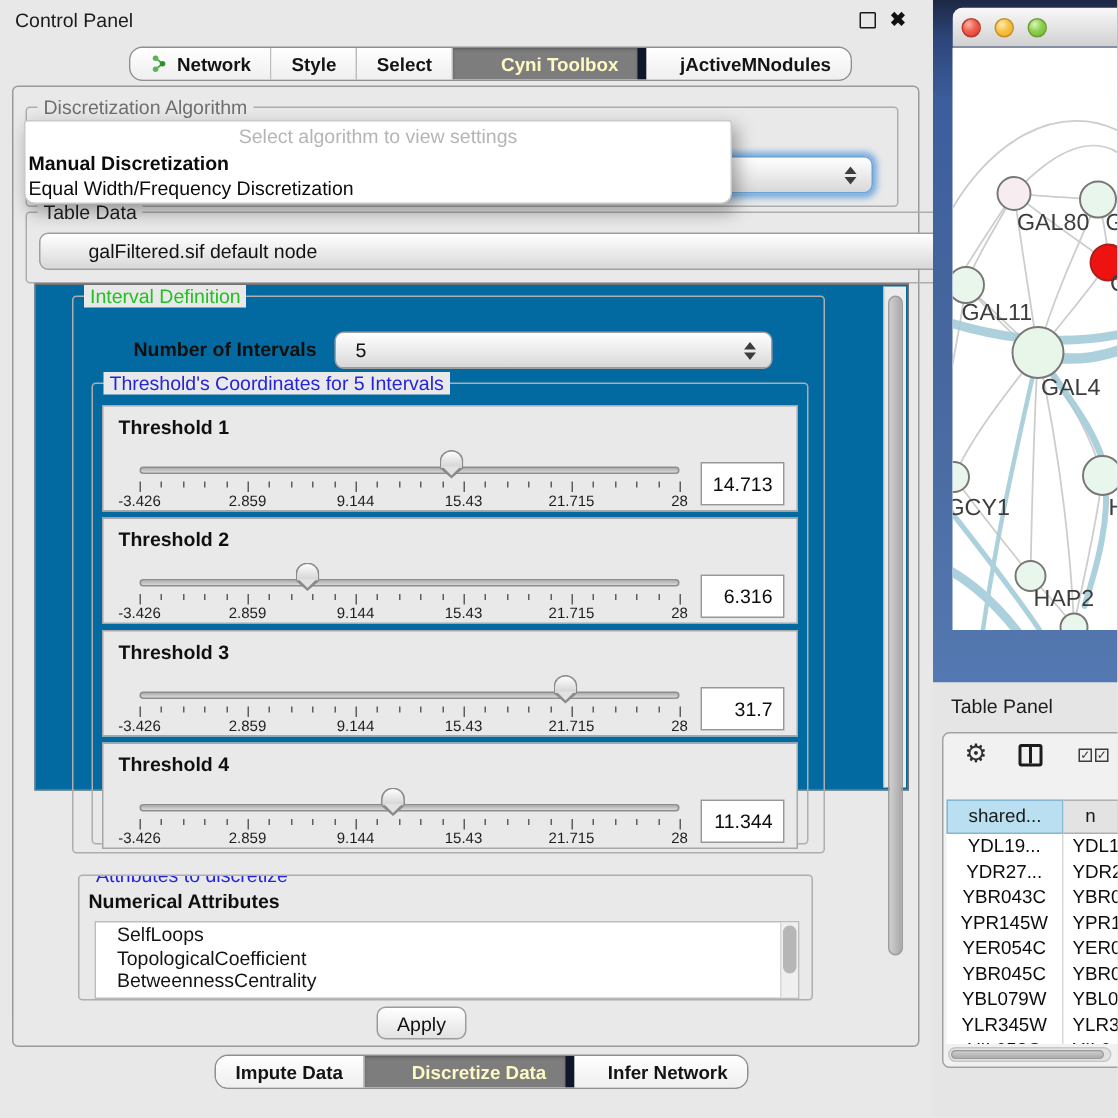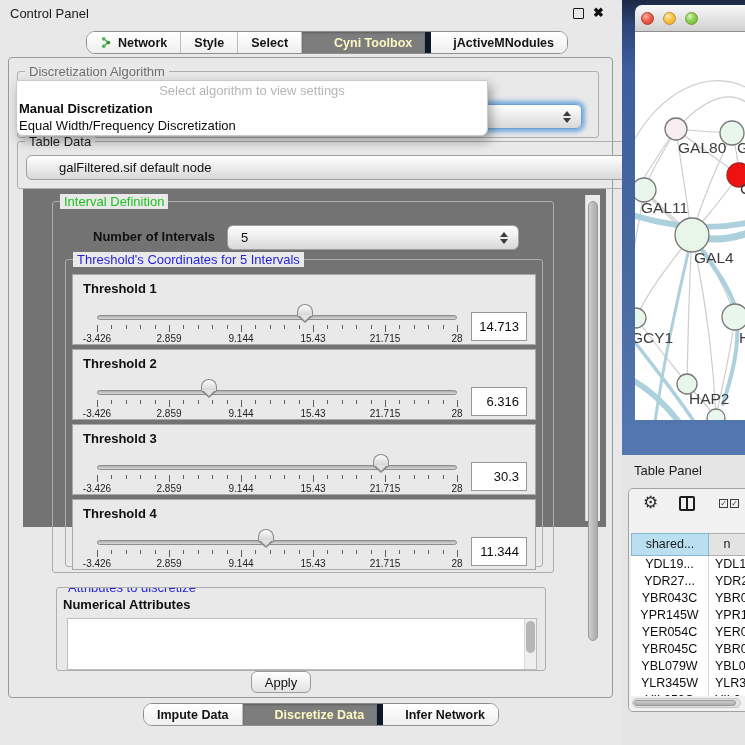--- a/index.html
+++ b/index.html
@@ -44,21 +44,21 @@
            border:1px solid #c9c9c9; border-radius:2px 2px 7px 7px; box-shadow:3px 5px 12px rgba(0,0,0,.35); z-index:60; }
   .popup-hint { text-align:center; color:#b5b5b5; font-size:13px; line-height:18px; padding-top:1px; }
   .popup-item { font-size:13px; color:#0c0c0c; line-height:17px; padding-left:2px; white-space:nowrap; }
   .popup-item.bold { font-weight:bold; }
 
   .tabledata-group { left:8px; top:83px; width:686px; height:48px; }
   .tabledata-group .legend { color:#1f1f1f; }
   .td-combo { left:8px; top:13px; right:8px;padding-left:32px; }
 
   
-  .scrollpane { position:absolute; left:14px; top:131px; width:583px; height:338px; border:5px solid #737373; background:#737373; }
+  .scrollpane { position:absolute; left:14px; top:131px; width:583px; height:338px; border:1px solid #737373; background:#0369a1; }
   .vscroll { position:absolute; right:1px; top:1px; width:15px; bottom:1px; background:#ececec; border-left:1px solid #d6d6d6; }
   .vscroll .vthumb { position:absolute; left:2px; top:6px; width:10px; height:440px; border-radius:6px;
                      background:linear-gradient(90deg,#cfcfcf,#a9a9a9); border:1px solid #9c9c9c; }
 
   .interval-group { left:24px; top:7px; width:502px; height:372px; }
   .interval-group > .legend { color:#21c121; }
   .noi-label { position:absolute; left:40px; top:27px; font-size:13px; font-weight:bold; color:#101010; }
   .noi-combo { left:174px; top:23px; width:292px; }
 
   .coords-group { left:12px; top:57px; width:478px; height:308px; }
@@ -324,21 +324,21 @@
                   </div>
                 <div class="tick-labels">
                     <span style="left: 0%;">-3.426</span>
                     <span style="left: 20%;">2.859</span>
                     <span style="left: 40%;">9.144</span>
                     <span style="left: 60%;">15.43</span>
                     <span style="left: 80%;">21.715</span>
                     <span style="left: 100%;">28</span>
                   </div>
               </div>
-              <div class="th-value">30.3</div>
+              <div class="th-value">31.7</div>
             </div>
             <div class="threshold" style="top:239px">
               <span class="th-label">Threshold 4</span>
               <div class="slider-zone">
                 <div class="track"></div>
                 <div class="thumb" style="left: calc(46.9993% - 8px);"></div>
                 <div class="ticks">
                     <i class="major" style="left: 0%;"></i>
                     <i style="left: 4%;"></i>
                     <i style="left: 8%;"></i>
@@ -377,20 +377,25 @@
               </div>
               <div class="th-value">11.344</div>
             </div>
           </div>
         </div>
 
         <div class="group attr-group">
           <span class="legend">Attributes to discretize</span>
           <span class="attr-title">Numerical Attributes</span>
           <div class="attr-list">
+            <div class="items">
+                <div class="attr-item">SelfLoops</div>
+                <div class="attr-item">TopologicalCoefficient</div>
+                <div class="attr-item">BetweennessCentrality</div>
+              </div>
             <div class="attr-vscroll">
                 <div class="attr-vthumb"></div>
               </div>
           </div>
         </div>
 
         <div class="vscroll">
             <div class="vthumb"></div>
           </div>
       </div>

